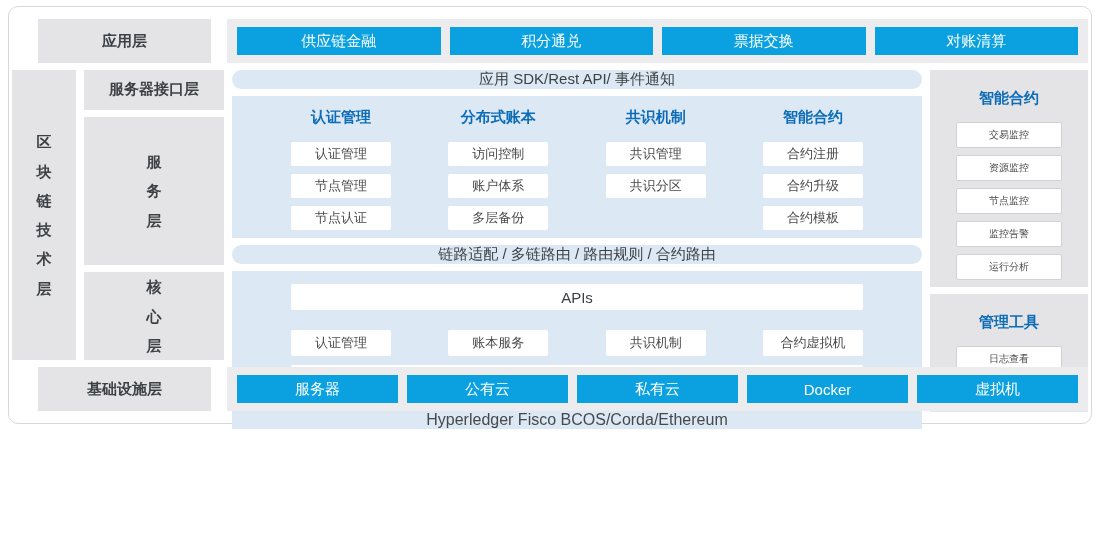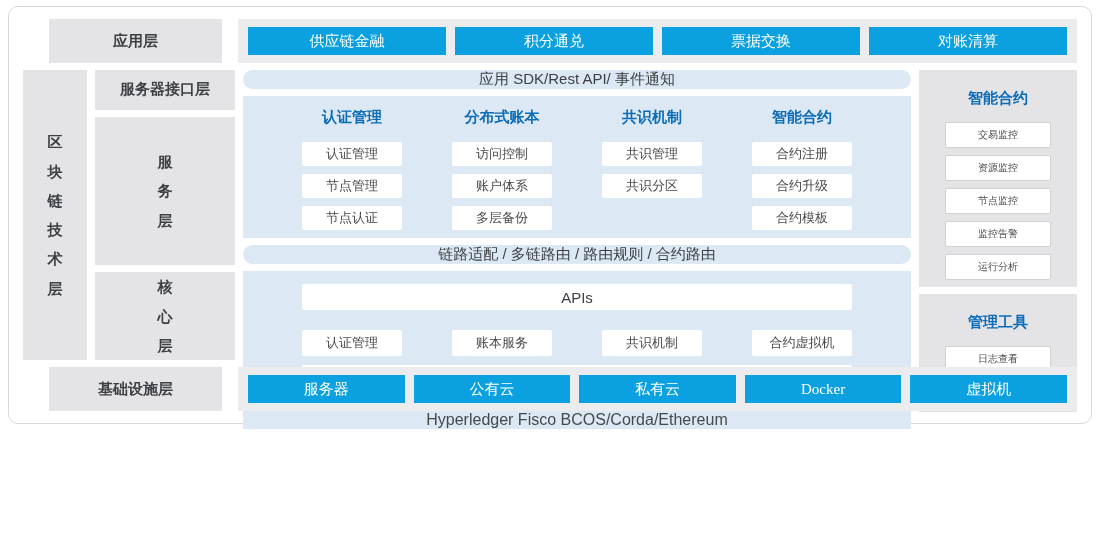--- a/index.html
+++ b/index.html
@@ -13,32 +13,32 @@
   }
   *{box-sizing:border-box;margin:0;padding:0;}
   html,body{background:#fff;}
   body{
     width:1100px;height:534px;position:relative;
     font-family:"Liberation Sans","DejaVu Sans",sans-serif;
   }
   .card{
     position:absolute;left:8px;top:6px;width:1084px;height:418px;
     background:#fff;border:1px solid #D8D8D8;border-radius:10px;
-    padding:12px 14px;display:flex;flex-direction:column;gap:7px;
+    padding:12px 3px;display:flex;flex-direction:column;gap:7px;
   }
   
   .h-row{display:flex;gap:16px;height:44px;flex-shrink:0;}
   .side-label{
     width:173px;margin-left:26px;flex-shrink:0;background:var(--panel-gray);
     display:flex;align-items:center;justify-content:center;
     font-weight:bold;font-size:15px;color:var(--dark-text);
   }
   .strip{
     flex:1;background:var(--strip-gray);
-    display:flex;align-items:center;gap:9px;padding:0 10px;font-family:Liberation Serif, serif;
+    display:flex;align-items:center;gap:9px;padding:0 10px;
   }
   .btn-blue{
     flex:1;height:28px;background:var(--accent-blue);color:#fff;
     font-size:15px;display:flex;align-items:center;justify-content:center;
   }
   
   .middle{flex:1;display:flex;gap:8px;min-height:0;}
   .v-label-box{
     width:64px;flex-shrink:0;background:var(--panel-gray);
     display:flex;align-items:center;justify-content:center;

